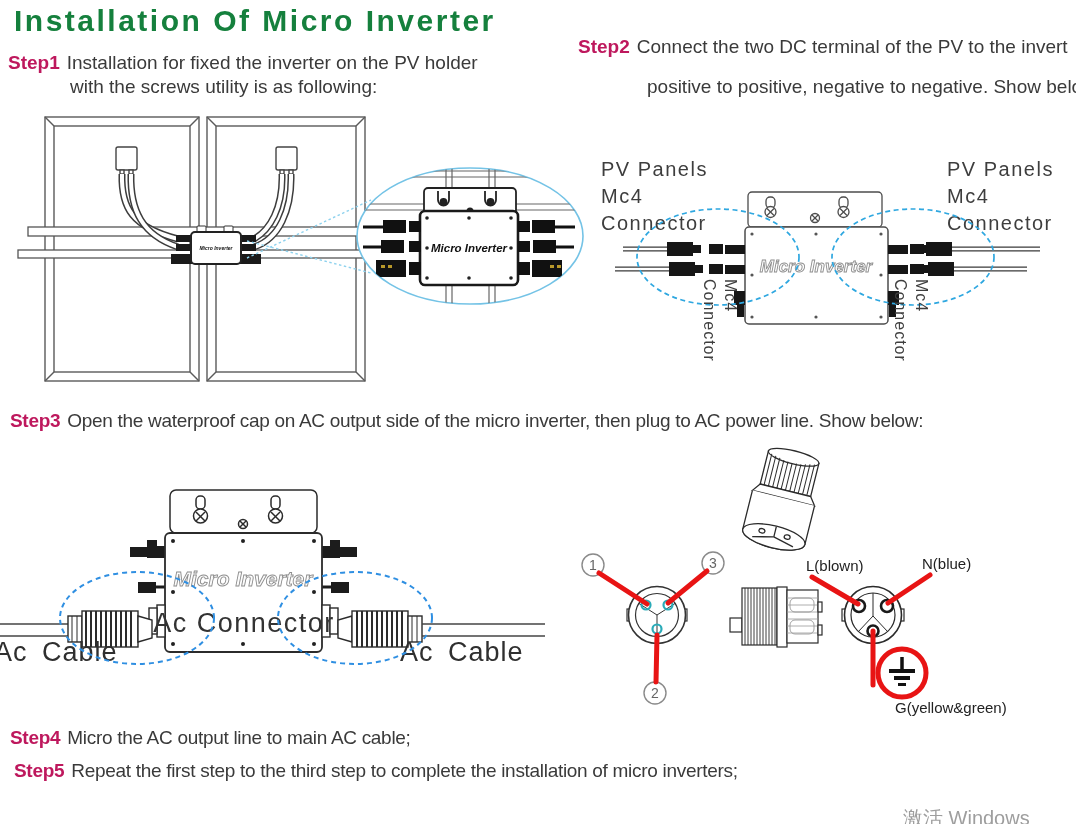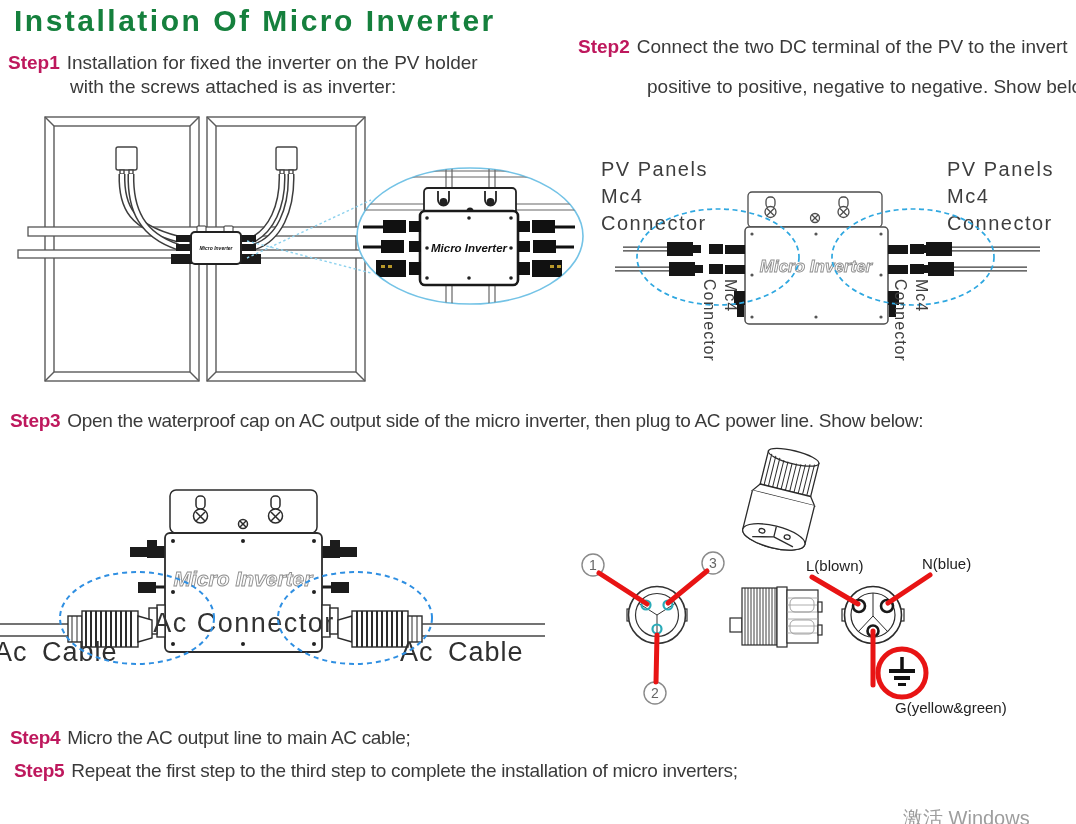--- a/index.html
+++ b/index.html
@@ -17,21 +17,21 @@
 </head>
 <body>
 
 <div class="page">
 
   <div class="abs title" style="left:14px;top:4px;">Installation Of Micro Inverter</div>
 
   <div class="abs steprow" style="left:8px;top:52px;">
     <span class="steplab">Step1</span><span>Installation for fixed the inverter on the PV holder</span>
   </div>
-  <div class="abs steprow" style="left:70px;top:76px;">with the screws attached is as inverter:</div>
+  <div class="abs steprow" style="left:70px;top:76px;">with the screws utility is as following:</div>
 
   <div class="abs steprow" style="left:578px;top:36px;">
     <span class="steplab">Step2</span><span>Connect the two DC terminal of the PV to the invert</span>
   </div>
   <div class="abs steprow" style="left:647px;top:76px;">positive to positive, negative to negative. Show belo</div>
 
   <svg class="abs" style="left:0;top:108px;" width="620" height="292" viewBox="0 0 620 292">
     <defs>
       <clipPath id="magClip">
           <ellipse cx="470" cy="128" rx="113" ry="68"></ellipse>

